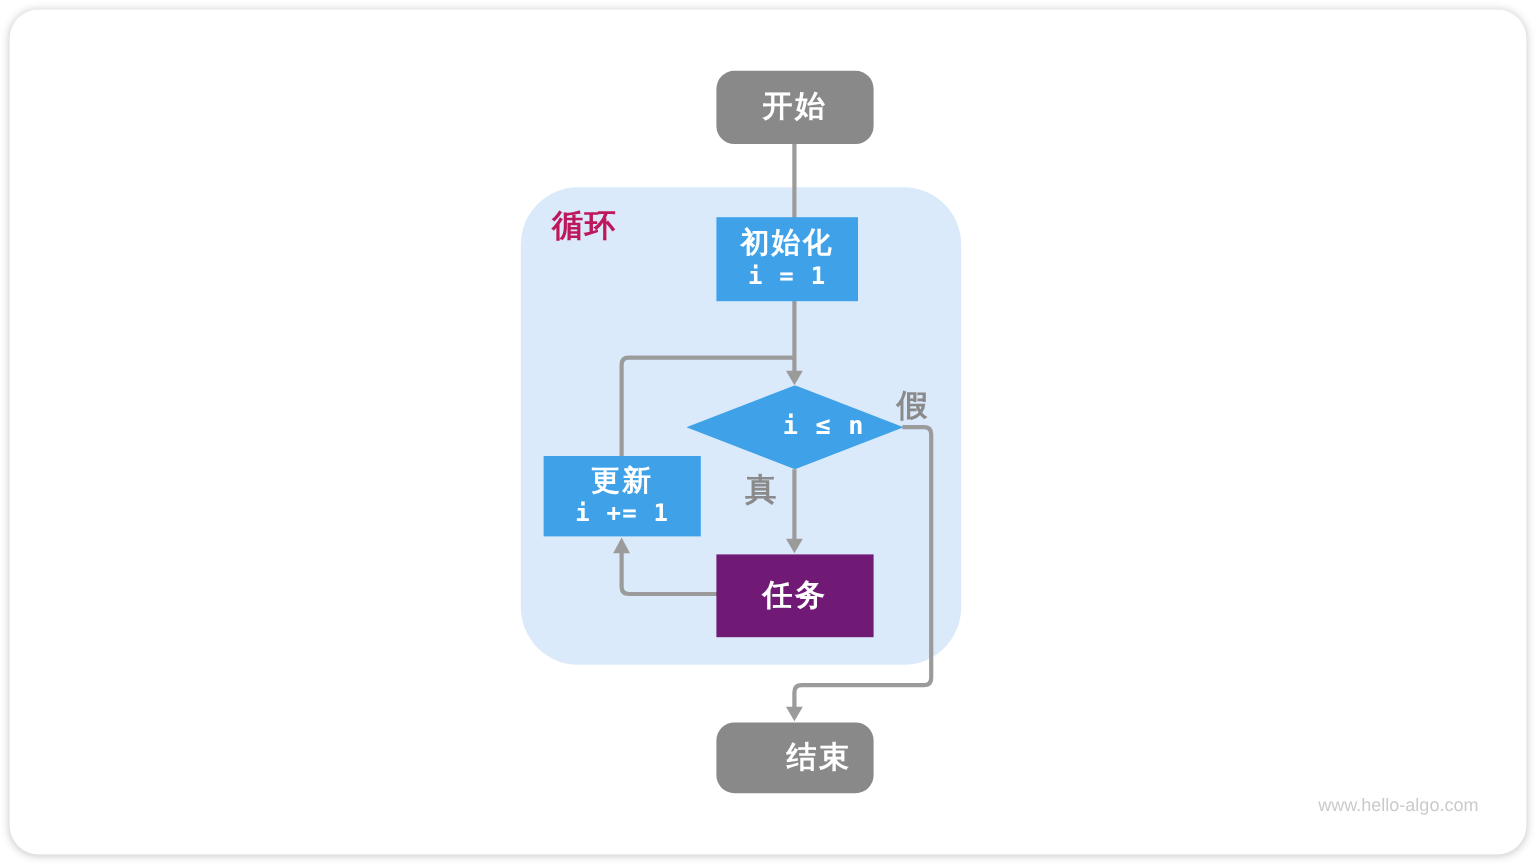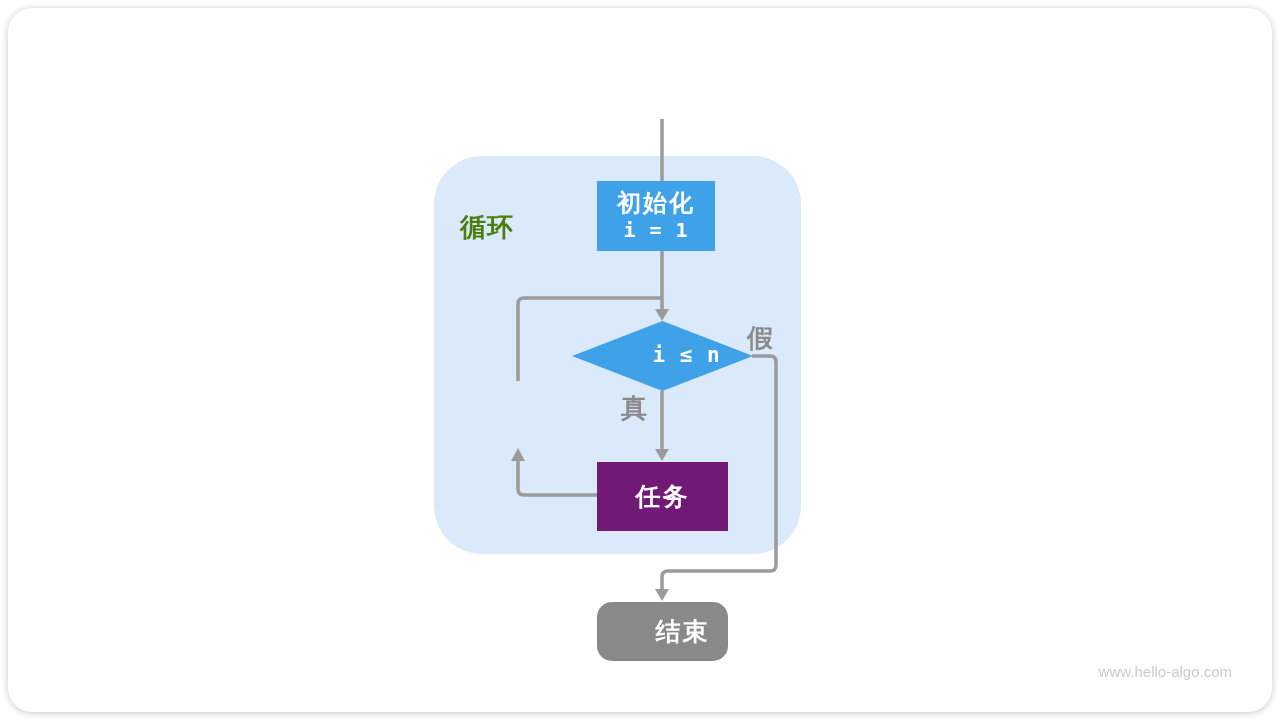--- a/index.html
+++ b/index.html
@@ -5,21 +5,21 @@
   * { margin: 0; padding: 0; box-sizing: border-box; }
   html, body { width: 1280px; height: 720px; background: #ffffff; overflow: hidden;
     font-family: "Liberation Sans", sans-serif; }
   .stage { position: relative; width: 1280px; height: 720px; }
   .card { position: absolute; inset: 8px; background: #ffffff; border-radius: 24px;
     box-shadow: 0 1px 7px rgba(0,0,0,0.22); }
 
   .loop-container { position: absolute; left: 426px; top: 148px; width: 367px; height: 398px;
     background: #DBEAFA; border-radius: 48px; }
   .loop-label { position: absolute; left: 26px; top: 15px; font-size: 26px; font-weight: bold;
-    color: #4d7c0f; letter-spacing: 1px; margin-top: 39px; }
+    color: #be185d; letter-spacing: 1px; }
 
   .connectors { position: absolute; left: 0; top: 0; width: 1280px; height: 720px;
     pointer-events: none; }
   .connectors path { stroke: #9B9B9B; stroke-width: 3.5px; fill: none; }
   .connectors polygon { fill: #9B9B9B; stroke: none; }
 
   .node { position: absolute; display: flex; flex-direction: column; align-items: center;
     justify-content: center; color: #ffffff; text-align: center; }
   .node .cn { font-size: 25px; font-weight: 600; letter-spacing: 2px; line-height: 1.15; }
   .node .code { font-family: "DejaVu Sans Mono", monospace; font-size: 20px; font-weight: bold;
@@ -63,30 +63,37 @@
       <polygon points="647,301 661,301 654,313"></polygon>
       <path d="M510 373 L510 296 Q510 290 516 290 L655 290"></path>
       <path d="M654 383 L654 442"></path>
       <polygon points="647,441 661,441 654,453"></polygon>
       <path d="M590 487 L516 487 Q510 487 510 481 L510 452"></path>
       <polygon points="503,453 517,453 510,440"></polygon>
       <path d="M744 348 L762 348 Q768 348 768 354 L768 557 Q768 563 762 563 L660 563 Q654 563 654 569 L654 582"></path>
       <polygon points="647,581 661,581 654,593"></polygon>
     </svg>
 
+    <div class="node terminal node-start">
+      <span class="cn">开始</span>
+    </div>
 
     <div class="node process node-init">
       <span class="cn" style="font-size:24px;">初始化</span>
       <span class="code">i = 1</span>
     </div>
 
     <div class="node node-condition">
       <span class="code">i ≤ n</span>
     </div>
 
+    <div class="node process node-update">
+      <span class="cn" style="font-size:24px;">更新</span>
+      <span class="code">i += 1</span>
+    </div>
 
     <div class="node node-task">
       <span class="cn">任务</span>
     </div>
 
     <div class="node terminal node-end">
       <span class="cn">结束</span>
     </div>
 
     <span class="branch-label branch-true">真</span>

